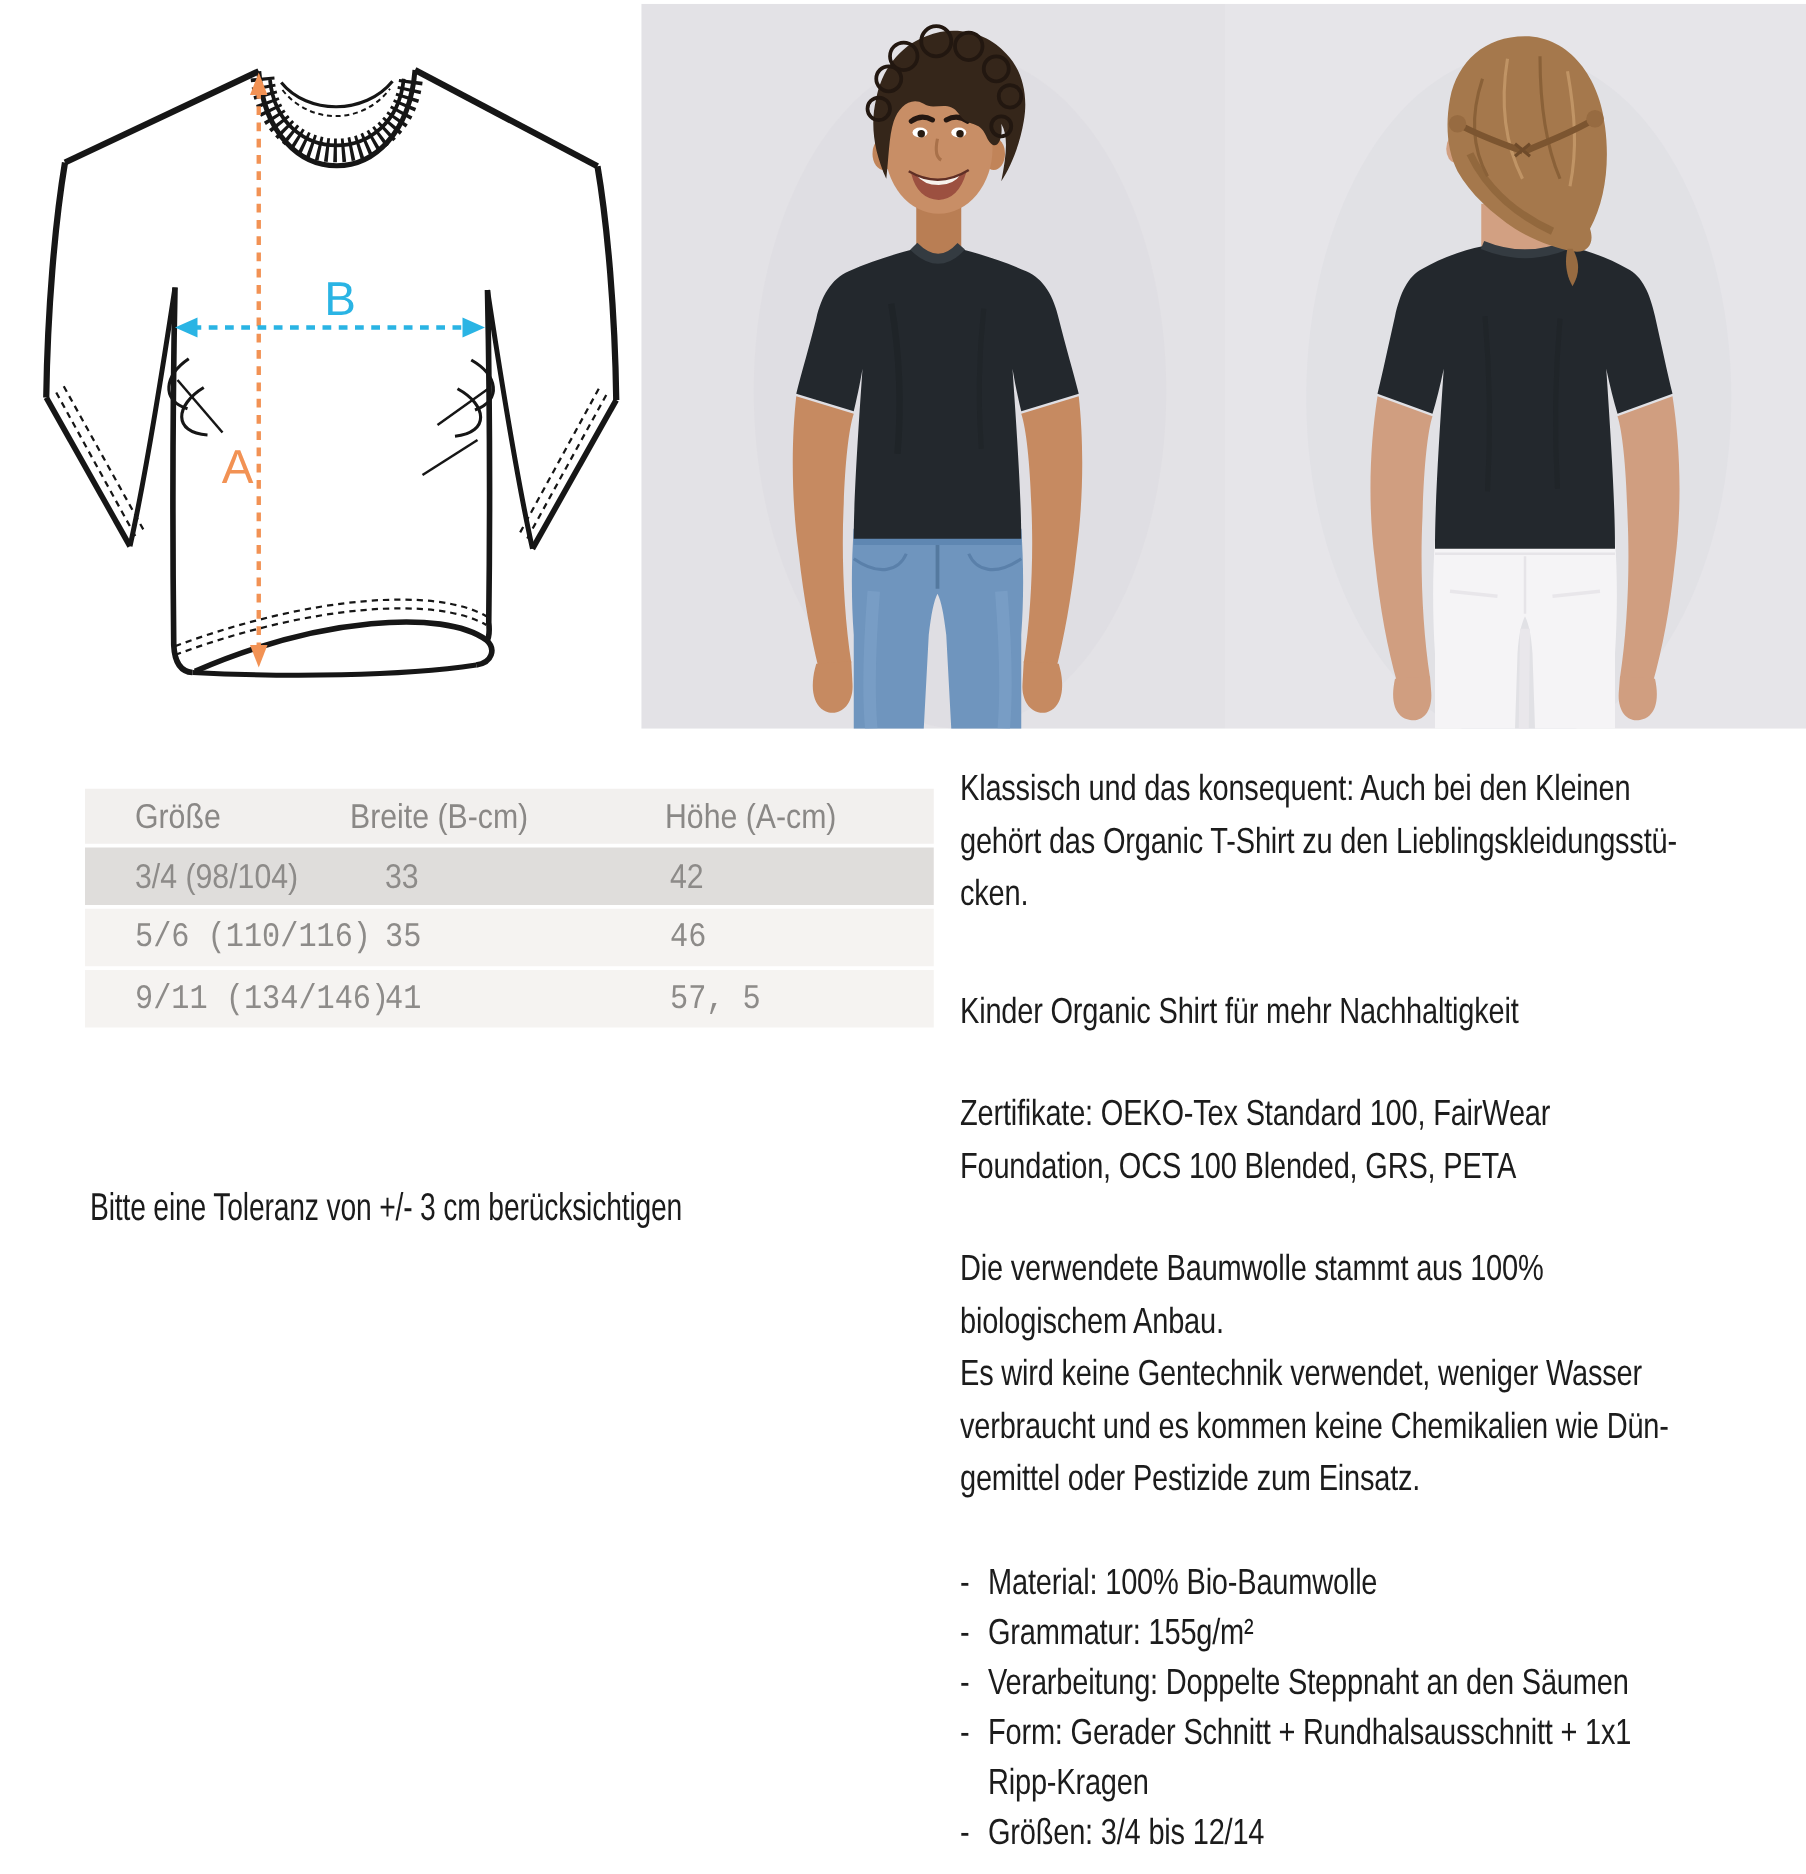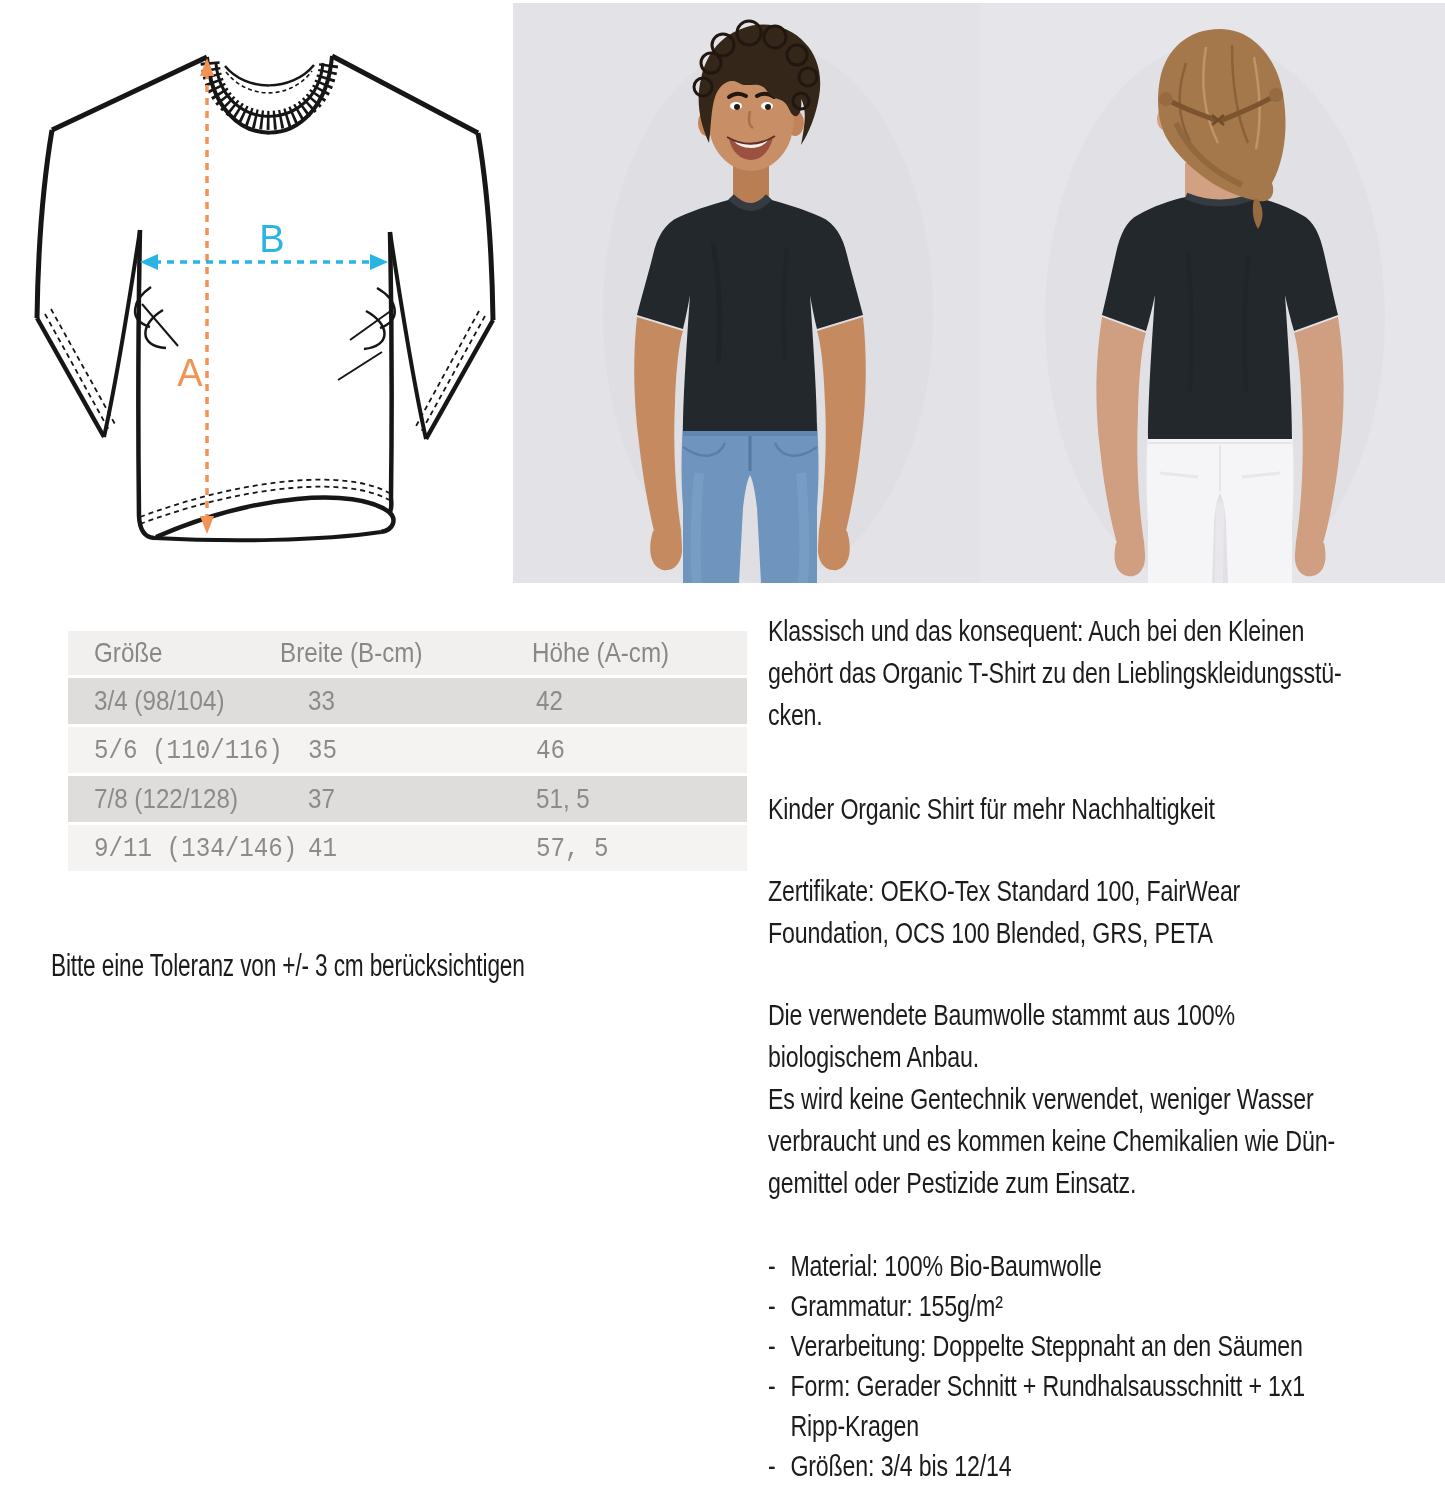--- a/index.html
+++ b/index.html
@@ -15,26 +15,26 @@
   .photo-back{left:980px;width:465px;}
   .photo svg{display:block;width:100%;height:100%;}
 
   
   .size-table{position:absolute;left:68px;top:631px;width:679px;font-size:27.5px;color:#8d8b89;}
   .t-row{display:grid;grid-template-columns:212px 252px 215px;align-items:center;margin-bottom:3px;}
   .t-head{height:44px;background:#f2f0ee;color:#8a8886;}
   .t-data{height:46px;}
   .row-dark{background:#dfdddb;}
   .row-light{background:#f5f3f1;font-family:Liberation Mono, monospace;}
-  .c1{padding-left:26px;}
+  .c1{padding-left:40px;}
   .t-data .c2{padding-left:28px;}
   .t-data .c3{padding-left:4px;}
   .cond{display:inline-block;transform:scaleX(0.88);transform-origin:0 50%;white-space:nowrap;}
 
-  .tolerance-note{position:absolute;left:51px;top:948px;font-size:31px;color:#1b1b1b;}
+  .tolerance-note{position:absolute;left:72px;top:948px;font-size:31px;color:#1b1b1b;}
   .cond-note{display:inline-block;transform:scaleX(0.73);transform-origin:0 50%;
              white-space:nowrap;letter-spacing:-0.2px;}
 
   
   .description{position:absolute;left:768px;top:610px;width:900px;
                transform:scaleX(0.80);transform-origin:0 0;
                font-size:29px;line-height:42px;color:#1c1c1c;letter-spacing:-0.2px;}
   .description p{margin:0;white-space:pre-line;}
   .p1{margin-bottom:52px !important;}
   .p2{margin-bottom:40px !important;}
@@ -211,25 +211,20 @@
     <div class="t-row t-data row-dark">
       <div class="c1"><span class="cond">3/4 (98/104)</span></div>
       <div class="c2"><span class="cond">33</span></div>
       <div class="c3"><span class="cond">42</span></div>
     </div>
     <div class="t-row t-data row-light">
       <div class="c1"><span class="cond">5/6 (110/116)</span></div>
       <div class="c2"><span class="cond">35</span></div>
       <div class="c3"><span class="cond">46</span></div>
     </div>
-    <div class="t-row t-data row-dark">
-      <div class="c1"><span class="cond">7/8 (122/128)</span></div>
-      <div class="c2"><span class="cond">37</span></div>
-      <div class="c3"><span class="cond">51, 5</span></div>
-    </div>
     <div class="t-row t-data row-light">
       <div class="c1"><span class="cond">9/11 (134/146)</span></div>
       <div class="c2"><span class="cond">41</span></div>
       <div class="c3"><span class="cond">57, 5</span></div>
     </div>
   </div>
 
   <div class="tolerance-note">
     <span class="cond-note">Bitte eine Toleranz von +/- 3 cm berücksichtigen</span>
   </div>

